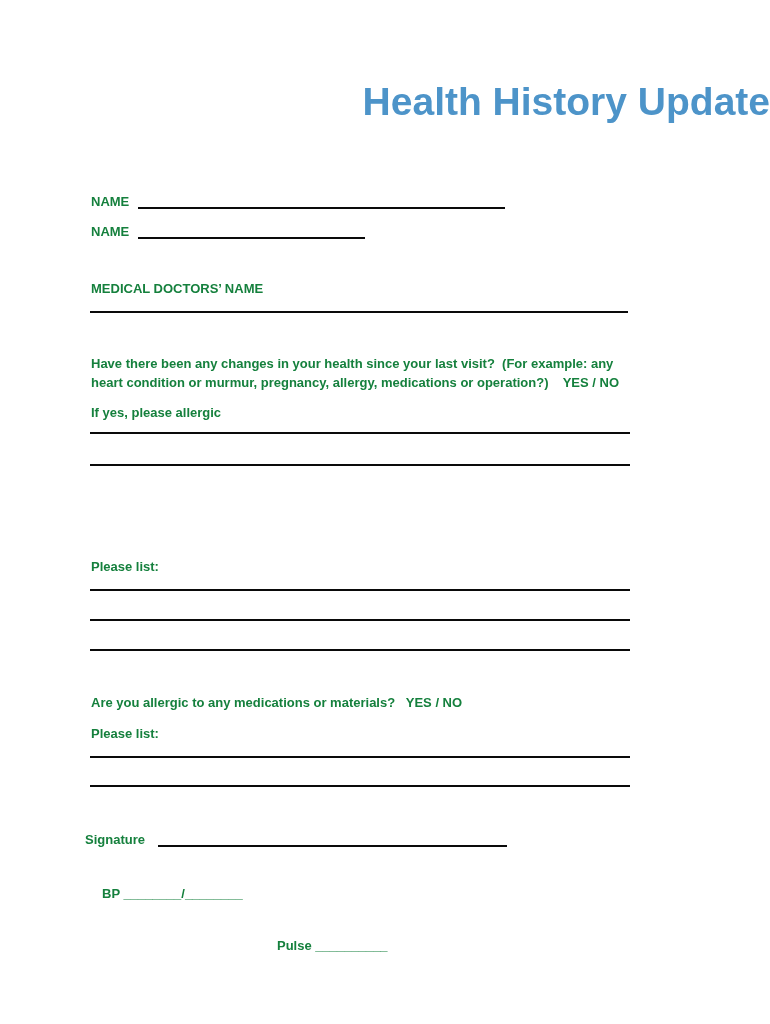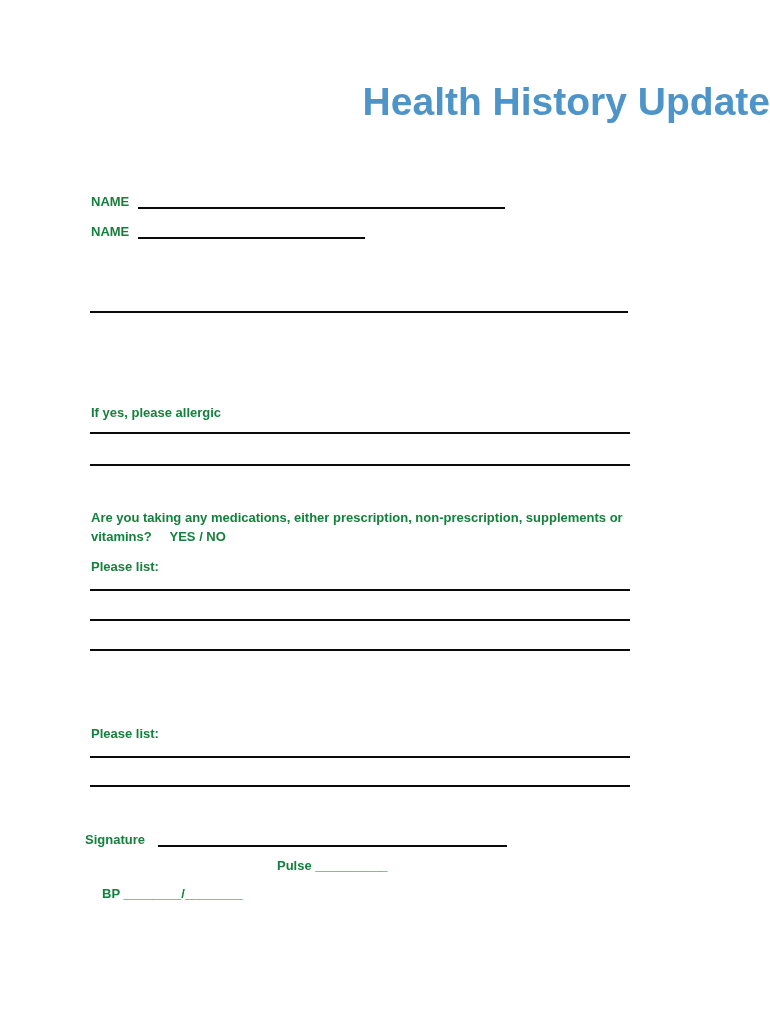--- a/index.html
+++ b/index.html
@@ -43,36 +43,38 @@
 <div class="page">
 
   <h1 class="title" style="color: rgb(77, 148, 201);">Health History Update</h1>
 
   <span class="lbl" style="left:91px; top:192px">NAME</span>
   <div class="line" style="left:138px; top:207px; width:367px"></div>
 
   <span class="lbl" style="left:91px; top:222px">NAME</span>
   <div class="line" style="left:138px; top:237px; width:227px"></div>
 
+  <span class="lbl" style="left:91px; top:279px">MEDICAL DOCTORS’ NAME</span>
   <div class="line" style="left:90px; top:311px; width:538px"></div>
 
+  <div class="qtext" style="left:91px; top:354px; width:600px">Have there been any changes in your health since your last visit?  (For example: any
+heart condition or murmur, pregnancy, allergy, medications or operation?)    YES / NO</div>
   <span class="lbl" style="left:91px; top:403px">If yes, please allergic</span>
   <div class="line" style="left:90px; top:432px; width:540px"></div>
   <div class="line" style="left:90px; top:464px; width:540px"></div>
 
-  <div class="qtext" style="left:91px; top:508px; width:600px">Are you taking any medications, either prescription, non-prescription, supplements or
-vitamins?     YES / NO</div>
   <span class="lbl" style="left:91px; top:557px">Please list:</span>
   <div class="line" style="left:90px; top:589px; width:540px"></div>
   <div class="line" style="left:90px; top:619px; width:540px"></div>
   <div class="line" style="left:90px; top:649px; width:540px"></div>
 
+  <div class="qtext" style="left:91px; top:693px; width:600px">Are you allergic to any medications or materials?   YES / NO</div>
   <span class="lbl" style="left:91px; top:724px">Please list:</span>
   <div class="line" style="left:90px; top:756px; width:540px"></div>
   <div class="line" style="left:90px; top:785px; width:540px"></div>
 
   <span class="lbl" style="left:85px; top:830px">Signature</span>
   <div class="line" style="left:158px; top:845px; width:349px"></div>
 
   <span class="lbl" style="left:102px; top:884px">BP ________/________</span>
-  <span class="lbl" style="left:277px; top:856px">Pulse __________</span>
+  <span class="lbl" style="left:277px; top:936px">Pulse __________</span>
 
 </div>
 
 </body></html>

